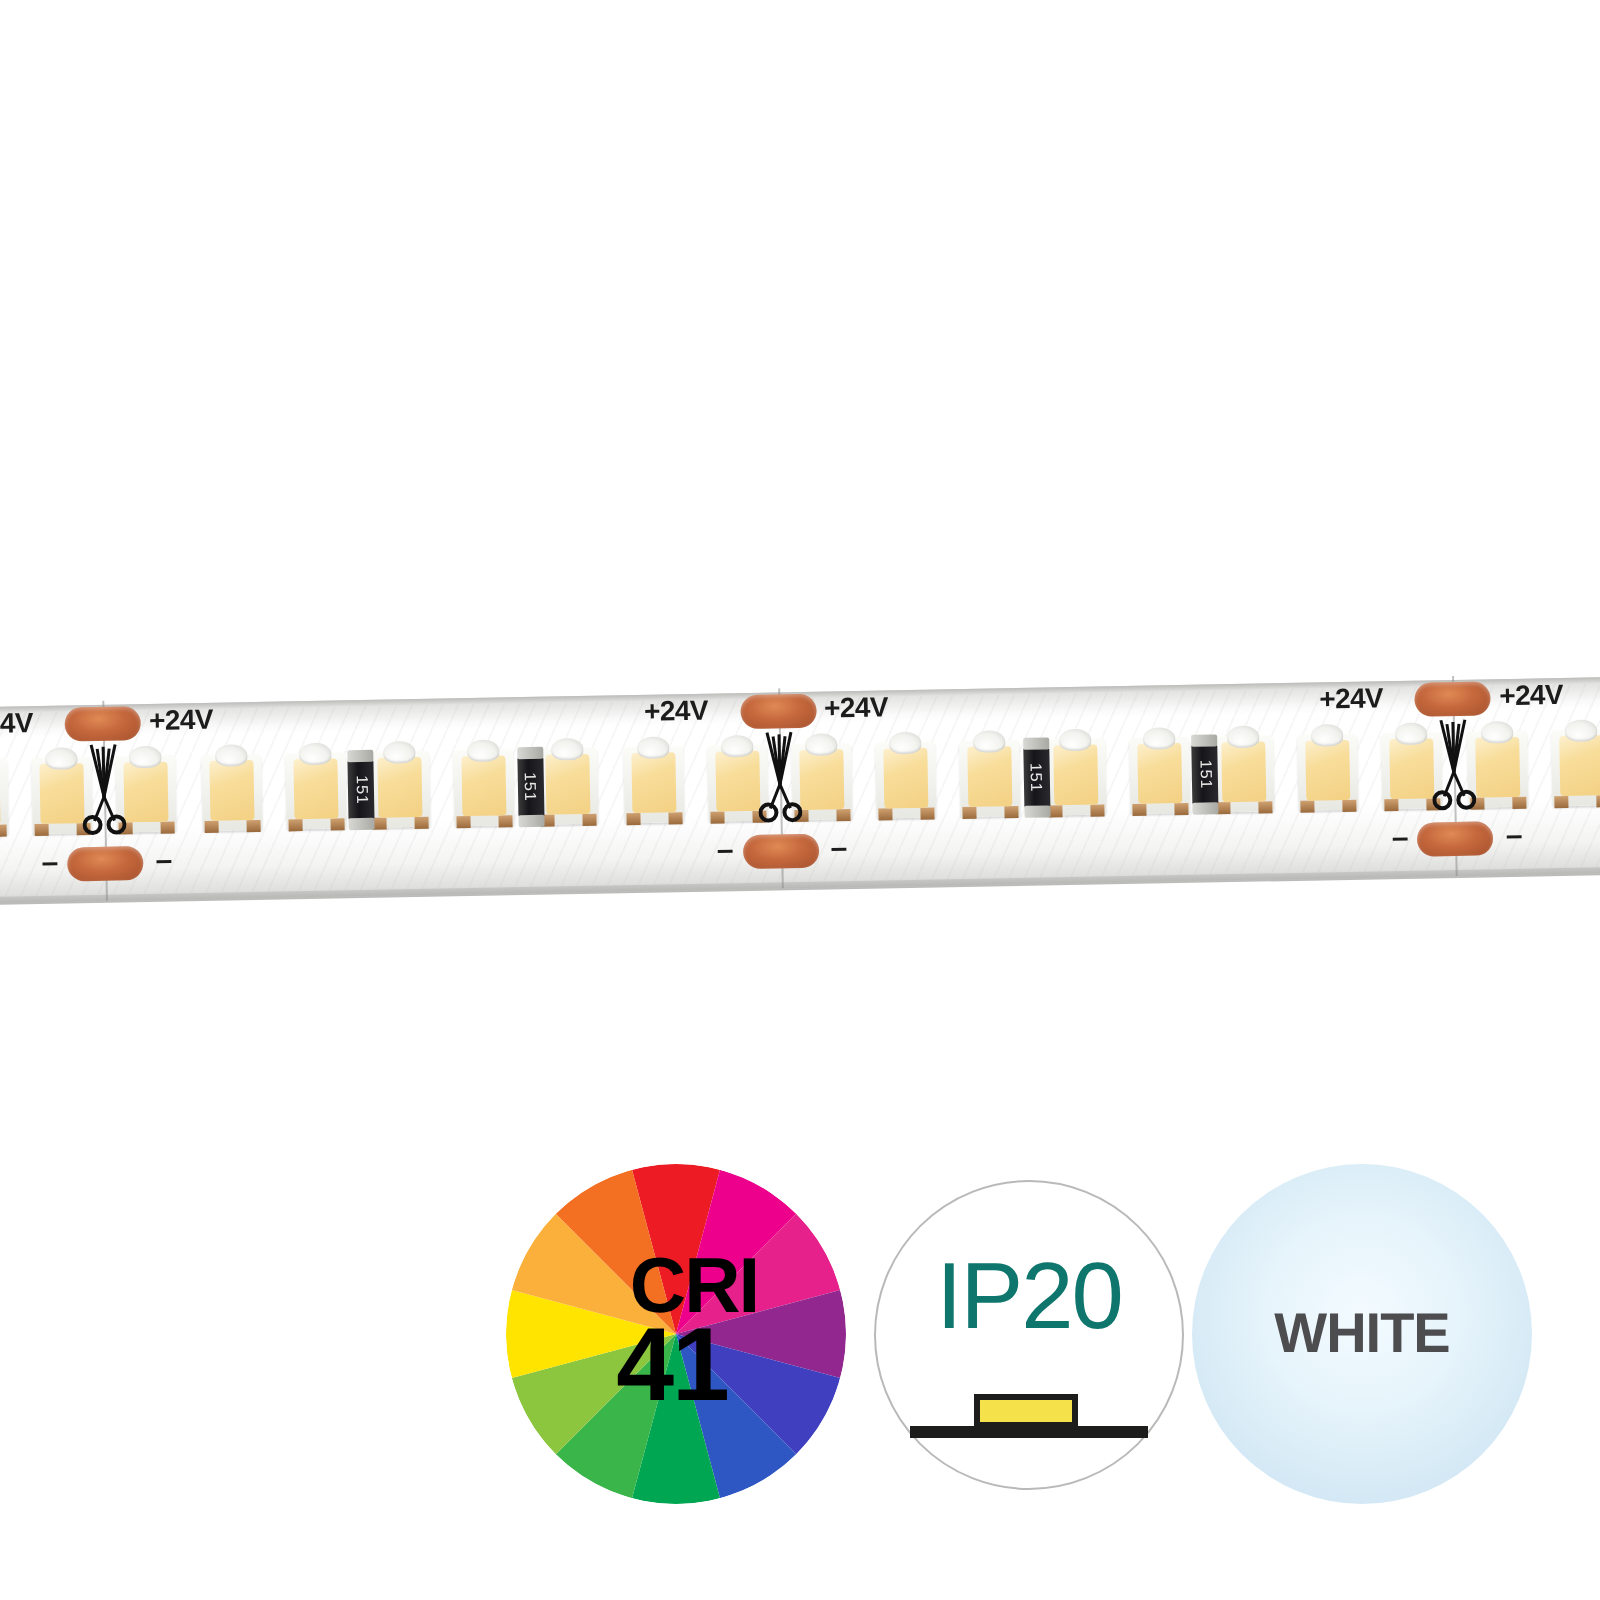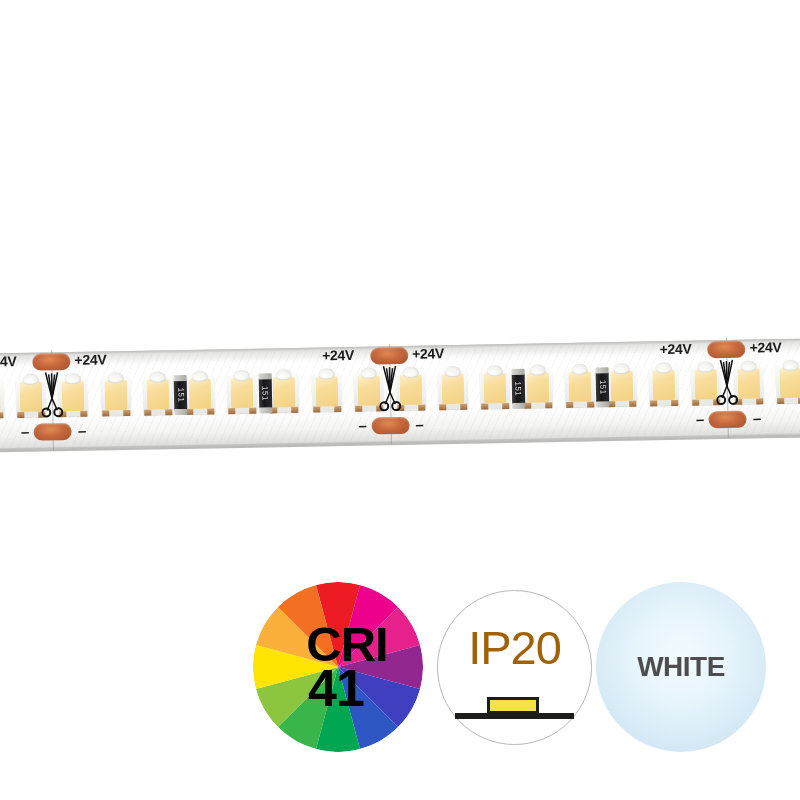--- a/index.html
+++ b/index.html
@@ -186,35 +186,35 @@
   #badge-cri .cri-text {
     position: absolute;
     left: 0; top: 0; width: 170px; height: 170px;
     display: flex; flex-direction: column;
     align-items: center; justify-content: center;
     color: #000000;
     font-weight: bold;
     font-family: "Liberation Sans", sans-serif;
     line-height: 0.88;
   }
-  #badge-cri .cri-a { font-size: 49px; letter-spacing: -1px; margin-left: 18px;}
+  #badge-cri .cri-a { font-size: 39px; letter-spacing: -1px; margin-left: 18px;}
   #badge-cri .cri-b { font-size: 52px; letter-spacing: -1px; margin-left: -4px;}
 
   #badge-ip { left: 437px; top: 8px; width: 155px; height: 155px; }
   #badge-ip .ring {
     position: absolute; inset: 0;
     border-radius: 50%;
     border: 1px solid #b9b9b9;
     background: #ffffff;
   }
   #badge-ip .ip-text {
     position: absolute; left: 0; top: 30px; width: 155px;
     text-align: center;
     font-size: 47px;
-    color: #a16207;
+    color: #0f766e;
     font-family: "Liberation Sans", sans-serif;
     letter-spacing: -1px;
   }
   #badge-ip .ip-icon { position: absolute; left: 18px; top: 103px; width: 119px; height: 26px; }
   #badge-ip .ip-base {
     position: absolute; left: 0; bottom: 0; width: 119px; height: 6px; background: #1d1d1b;
   }
   #badge-ip .ip-strip {
     position: absolute; left: 32px; bottom: 5px; width: 52px; height: 17px;
     background: #f5e24a; border: 3px solid #1d1d1b;

